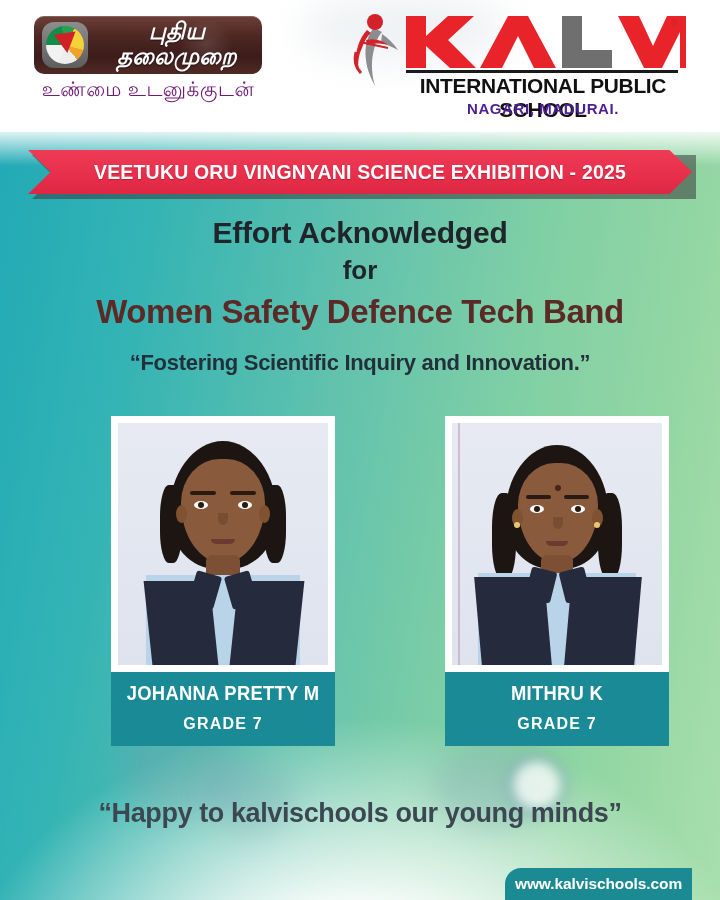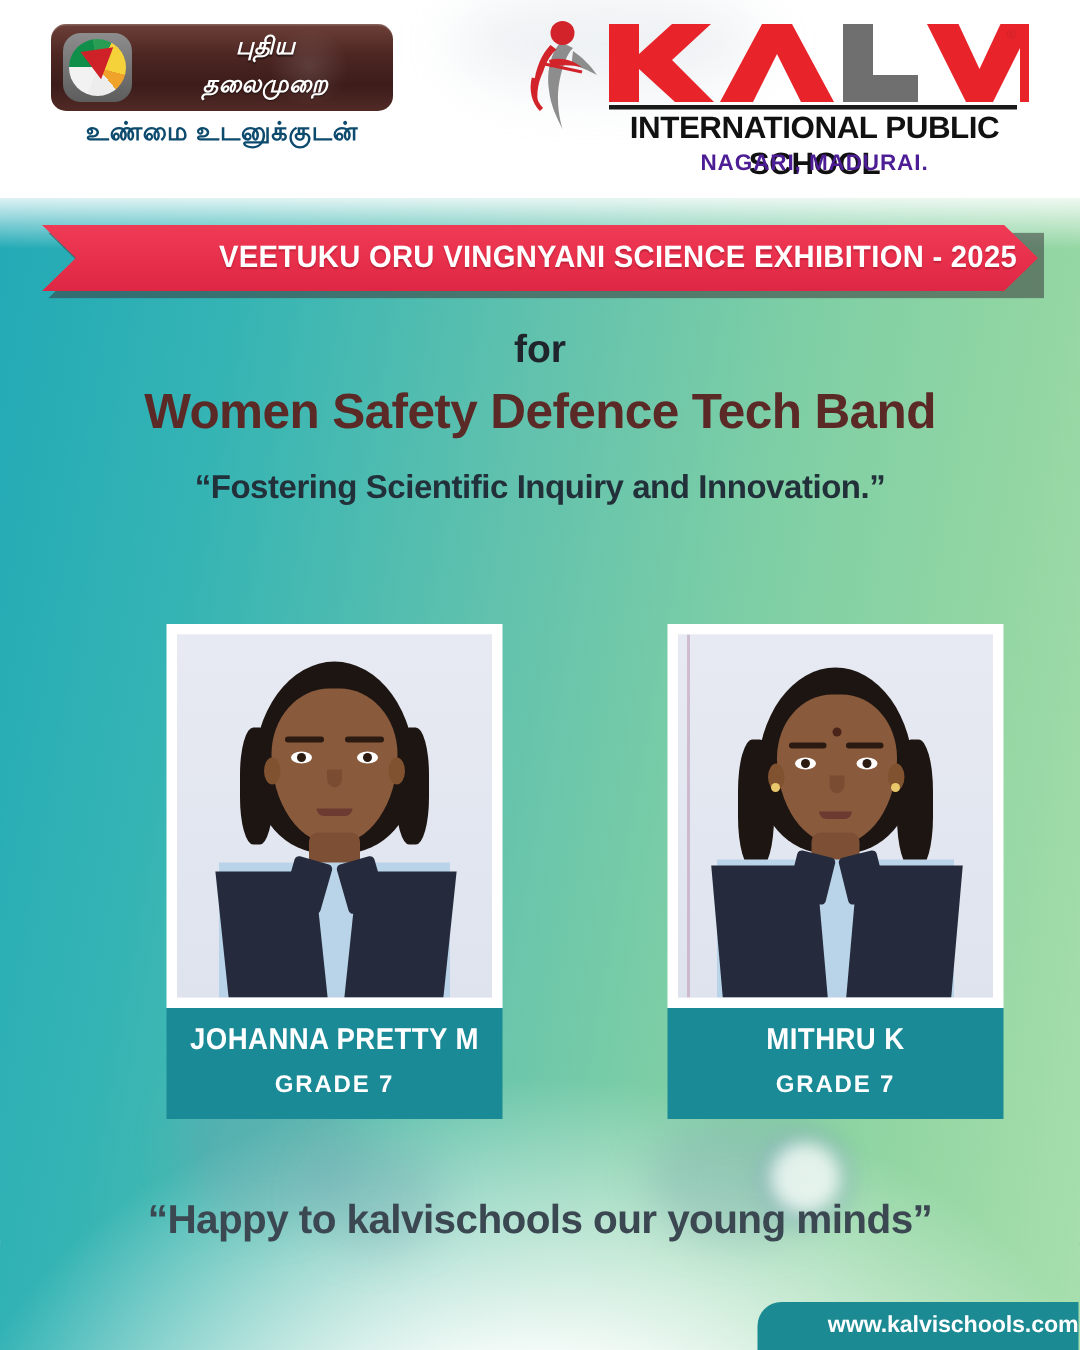--- a/index.html
+++ b/index.html
@@ -43,25 +43,25 @@
   .ptm-plate:after{content:"";position:absolute;right:28px;top:4px;width:56px;height:50px;border-radius:50%;
     background:radial-gradient(circle,rgba(255,255,255,.12),rgba(255,255,255,0) 70%);}
   .ptm-orb{position:absolute;left:8px;top:6px;width:46px;height:46px;border-radius:12px;
     background:linear-gradient(180deg,#8d8d8d,#5d5d5d);display:flex;align-items:center;justify-content:center;}
   .ptm-orb-inner{position:relative;width:38px;height:38px;border-radius:50%;overflow:hidden;
     background:conic-gradient(from 200deg,#f2f2f2 0deg 70deg,#0f8f4a 70deg 150deg,#2a9d55 150deg 190deg,#f6d23a 190deg 265deg,#f0a32a 265deg 300deg,#ededed 300deg 360deg);}
   .ptm-orb-inner:after{content:"";position:absolute;left:9px;top:7px;width:0;height:0;
     border-left:11px solid transparent;border-right:11px solid transparent;border-top:20px solid #cf2128;
     transform:rotate(-8deg);}
   .ptm-tamil1{position:absolute;left:64px;top:3px;width:158px;height:52px;
-    color:#ffffff;font-size:16px;font-weight:bold;font-style:italic;line-height:25px;
+    color:#ffffff;font-size:23px;font-weight:bold;font-style:italic;line-height:25px;
     letter-spacing:.3px;text-align:center;font-family:"Liberation Sans",sans-serif;
     text-shadow:0 1px 1px rgba(0,0,0,.55);}
   .ptm-tamil2{position:absolute;left:0;top:62px;width:228px;text-align:center;
-    color:#0c4a6e;font-size:17px;font-weight:bold;letter-spacing:.5px;
+    color:#701a75;font-size:20px;font-weight:normal;letter-spacing:.5px;
     font-family:"Liberation Sans",sans-serif;}
 
   .kalvi-logo{position:absolute;left:344px;top:10px;width:340px;height:110px;}
   .kalvi-mascot{position:absolute;left:0px;top:2px;width:62px;height:76px;}
   .kalvi-word{position:absolute;left:60px;top:4px;width:282px;height:58px;}
   .kalvi-word svg{display:block;}
   .kalvi-rule{position:absolute;left:62px;top:60px;width:272px;height:3px;background:#1a1a1a;}
   .kalvi-sub{position:absolute;left:58px;top:64px;width:282px;text-align:center;
     color:#111;font-size:20.5px;font-weight:bold;letter-spacing:-.3px;
     font-family:"Liberation Sans",sans-serif;transform:scaleX(1.02);transform-origin:center;}
@@ -72,21 +72,21 @@
 
   
   .ribbon-wrap{position:absolute;left:28px;top:150px;width:664px;height:44px;}
   .ribbon-shadow{position:absolute;left:4px;top:5px;width:664px;height:44px;background:#3b3b3b;opacity:.55;
     -webkit-clip-path:polygon(0 0,100% 0,100% 100%,0 100%,3.4% 50%);
     clip-path:polygon(0 0,100% 0,100% 100%,0 100%,3.4% 50%);}
   .ribbon{position:absolute;left:0;top:0;width:664px;height:44px;
     background:linear-gradient(180deg,#ef3b56 0%,#e8304c 52%,#de2744 100%);
     -webkit-clip-path:polygon(0 0,96.6% 0,100% 50%,96.6% 100%,0 100%,3.4% 50%);
     clip-path:polygon(0 0,96.6% 0,100% 50%,96.6% 100%,0 100%,3.4% 50%);
-    display:flex;align-items:center;justify-content:flex-end;}
+    display:flex;align-items:center;justify-content:center;}
   .ribbon-text{color:#fff;font-size:20.5px;font-weight:bold;letter-spacing:.2px;
     transform:scaleX(.95);transform-origin:center;white-space:nowrap;
     font-family:"Liberation Sans",sans-serif;text-shadow:0 1px 1px rgba(120,0,20,.35);}
 
   
   .headline{position:absolute;left:0;top:214px;width:720px;text-align:center;}
   .hl-1{color:#20242b;font-size:30px;font-weight:bold;letter-spacing:-.2px;line-height:38px;}
   .hl-2{color:#20242b;font-size:26px;font-weight:bold;line-height:36px;}
   .hl-3{color:#5b2a26;font-size:33px;font-weight:bold;letter-spacing:-.4px;line-height:44px;margin-top:2px;}
   .hl-quote{color:#22303a;font-size:22px;font-weight:bold;letter-spacing:-.3px;margin-top:16px;}
@@ -122,21 +122,21 @@
   .pt-braid{position:absolute;background:#1d1512;border-radius:40%;}
   .pt-bindi{position:absolute;width:6px;height:6px;border-radius:50%;background:#4a2418;}
   .pt-stud{position:absolute;width:6px;height:6px;border-radius:50%;background:#e8c86a;}
 
   
   .bottom-quote{position:absolute;left:0;top:798px;width:720px;text-align:center;
     color:#3b4852;font-size:27px;font-weight:bold;letter-spacing:-.4px;}
 
   
   .footer-badge{position:absolute;left:505px;top:868px;width:187px;height:32px;
-    background:#1b8a93;border-radius:16px 0 0 0;display:flex;align-items:center;justify-content:flex-end;padding-left:27px;}
+    background:#1b8a93;border-radius:16px 0 0 0;display:flex;align-items:center;justify-content:center;}
   .footer-badge span{color:#fff;font-size:15.5px;font-weight:bold;letter-spacing:-.1px;}
 </style>
 </head>
 <body>
 
 <div class="poster">
 
   <div class="bg-canvas"></div>
   <div class="bg-texture"></div>
   <div class="bg-blob blob-a"></div>
@@ -195,20 +195,21 @@
   </div>
 
   <div class="ribbon-wrap">
     <div class="ribbon-shadow"></div>
     <div class="ribbon">
       <span class="ribbon-text">VEETUKU ORU VINGNYANI SCIENCE EXHIBITION - 2025</span>
     </div>
   </div>
 
   <div class="headline">
+    <div class="hl-1">Effort Acknowledged</div>
     <div class="hl-2">for</div>
     <div class="hl-3">Women Safety Defence Tech Band</div>
     <div class="hl-quote">“Fostering Scientific Inquiry and Innovation.”</div>
   </div>
 
   <div class="cards">
 
     <div class="card left">
       <div class="card-photo-frame">
         <div class="card-photo">

